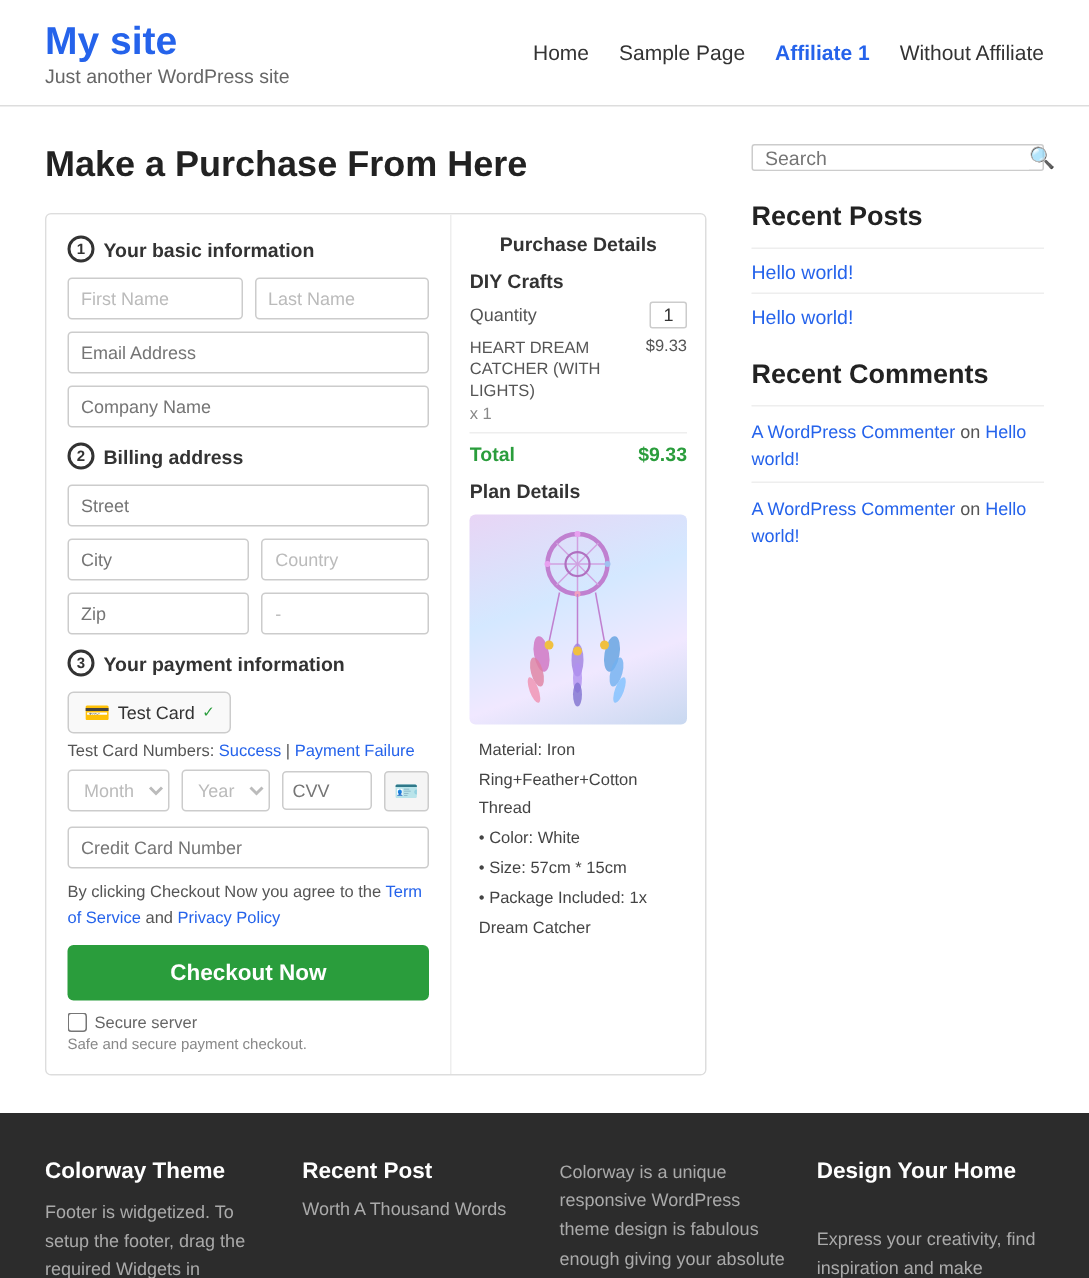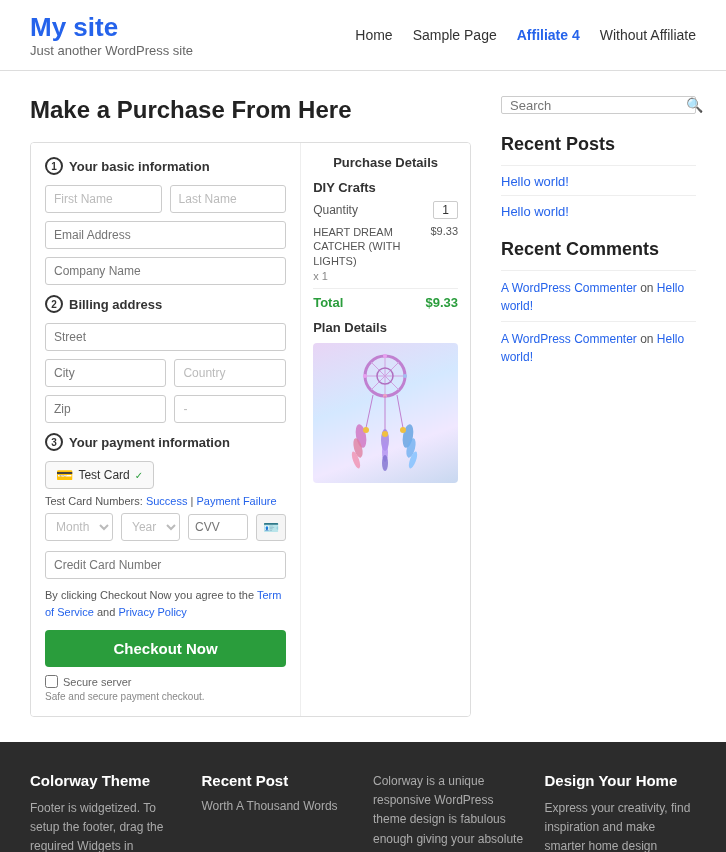--- a/index.html
+++ b/index.html
@@ -14,21 +14,21 @@
 
 <header>
   <div style="display:flex; align-items:center; justify-content:space-between; padding: 12px 30px; border-bottom: 1px solid #ddd;">
     <div>
       <h1 style="font-size:26px; color:#2563eb; font-weight:bold;">My site</h1>
       <p style="font-size:13px; color:#666;">Just another WordPress site</p>
     </div>
     <nav style="display:flex; gap:20px; align-items:center;">
       <a href="#" style="text-decoration:none; color:#333; font-size:14px;">Home</a>
       <a href="#" style="text-decoration:none; color:#333; font-size:14px;">Sample Page</a>
-      <a href="#" style="text-decoration:none; color:#2563eb; font-weight:bold; font-size:14px;">Affiliate 4</a>
+      <a href="#" style="text-decoration:none; color:#2563eb; font-weight:bold; font-size:14px;">Affiliate 1</a>
       <a href="#" style="text-decoration:none; color:#333; font-size:14px;">Without Affiliate</a>
     </nav>
   </div>
 </header>
 
 <div style="display:flex; gap:30px; padding:25px 30px; max-width:726px;">
 
   <div style="flex:1; min-width:0;">
     <h2 style="font-size:24px; font-weight:bold; color:#222; margin-bottom:18px;">Make a Purchase From Here</h2>
 
@@ -191,20 +191,26 @@
               <ellipse cx="60" cy="88" rx="5" ry="12" fill="#60a0e0" opacity="0.8" transform="rotate(10,60,88)"></ellipse>
               <ellipse cx="63" cy="100" rx="4" ry="10" fill="#70b0f0" opacity="0.8" transform="rotate(15,63,100)"></ellipse>
               <ellipse cx="65" cy="112" rx="3" ry="9" fill="#80c0ff" opacity="0.8" transform="rotate(20,65,112)"></ellipse>
 
               <circle cx="18" cy="82" r="3" fill="#f0c040"></circle>
               <circle cx="37" cy="86" r="3" fill="#f0c040"></circle>
               <circle cx="55" cy="82" r="3" fill="#f0c040"></circle>
             </svg>
           </div>
 
+          <ul style="font-size:11px;color:#444;line-height:1.8;list-style:none;padding:0;">
+            <li style="padding-left:6px;">Material: Iron Ring+Feather+Cotton Thread</li>
+            <li style="padding-left:6px;">• <span>Color: White</span></li>
+            <li style="padding-left:6px;">• <span>Size: 57cm * 15cm</span></li>
+            <li style="padding-left:6px;">• <span>Package Included: 1x Dream Catcher</span></li>
+          </ul>
         </div>
       </div>
     </div>
   </div>
 
   <div style="width:195px;flex-shrink:0;">
     <div style="display:flex;align-items:center;border:1px solid #ccc;border-radius:2px;padding:0 8px;margin-bottom:20px;">
       <input style="border: none; outline: none; font-size: 13px; flex: 1 1 0%; color: rgb(153, 153, 153);" placeholder="Search">
       <span style="color:#666;font-size:14px;cursor:pointer;">🔍</span>
     </div>
@@ -243,18 +249,18 @@
     </div>
     <div>
       <h3 style="color:#fff;font-size:15px;font-weight:bold;margin-bottom:10px;">Recent Post</h3>
       <a href="#" style="color:#aaa;text-decoration:none;font-size:12px;display:block;margin-bottom:4px;">Worth A Thousand Words</a>
 
     </div>
     <div>
       <p style="font-size:12px;color:#aaa;line-height:1.6;">Colorway is a unique responsive WordPress theme design is fabulous enough giving your absolute reason to stay on your site.</p>
     </div>
     <div>
-      <h3 style="color:#fff;font-size:15px;font-weight:bold;margin-bottom:10px;">Design Your Home</h3>
+      <h3 style="color:#fff;font-size:15px;font-weight:bold;margin-bottom:28px;">Design Your Home</h3>
       <p style="font-size:12px;color:#aaa;line-height:1.6;">Express your creativity, find inspiration and make smarter home design choices, faster.</p>
     </div>
   </div>
 
 </footer>
 
 </body></html>

